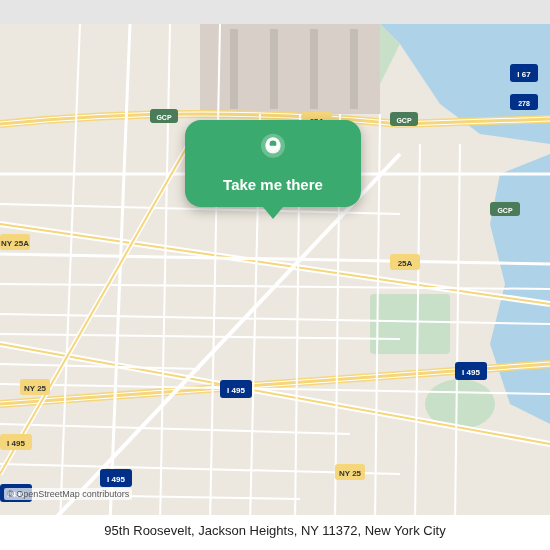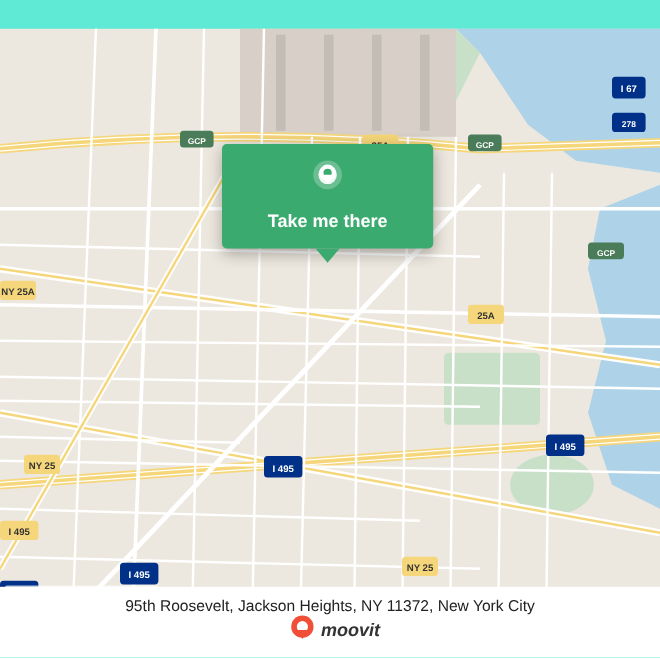--- a/index.html
+++ b/index.html
@@ -9,32 +9,32 @@
       height: 550px;
       overflow: hidden;
       font-family: Arial, sans-serif;
       position: relative;
     }
 
     #map-container {
       width: 550px;
       height: 548px;
       position: relative;
-      background-color: #5eead4;
+      background-color: #e5e5e5;
       overflow: hidden;
     }
 
     
     #popup-card {
       position: absolute;
       left: 185px;
       top: 120px;
       width: 176px;
       background-color: #3aaa6e;
-      border-radius: 4px;
+      border-radius: 16px;
       display: flex;
       flex-direction: column;
       align-items: center;
       padding: 12px 16px 14px;
       box-shadow: 0 4px 12px rgba(0,0,0,0.3);
       z-index: 10;
     }
 
     #popup-card::after {
       content: '';
@@ -260,24 +260,15 @@
         <polygon points="0,6 -5,-2 5,-2" fill="white"></polygon>
       </g>
     </svg>
 
     <button id="take-me-there-btn">Take me there</button>
   </div>
 
   <div id="bottom-bar">
     <span id="address-text">95th Roosevelt, Jackson Heights, NY 11372, New York City</span>
 
-    <div id="moovit-logo">
-
-      <svg class="moovit-pin" viewBox="0 0 22 28" xmlns="http://www.w3.org/2000/svg">
-        <ellipse cx="11" cy="11" rx="10" ry="10" fill="#f04e37"></ellipse>
-        <circle cx="11" cy="11" r="5" fill="white"></circle>
-        <polygon points="11,22 6,14 16,14" fill="#f04e37"></polygon>
-      </svg>
-      <span class="moovit-text">moovit</span>
-    </div>
   </div>
 
 </div>
 
 </body></html>

